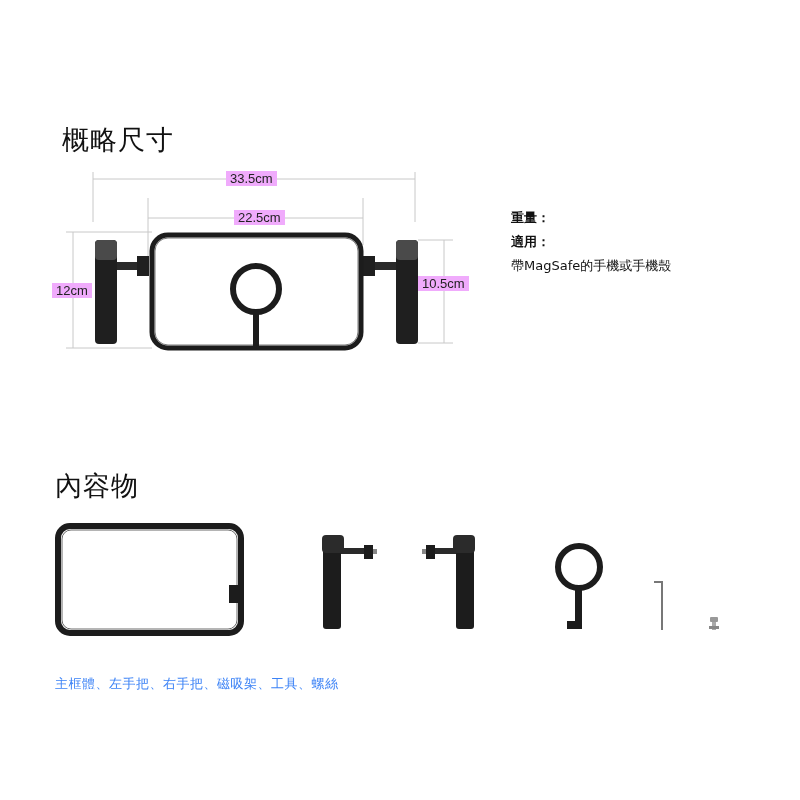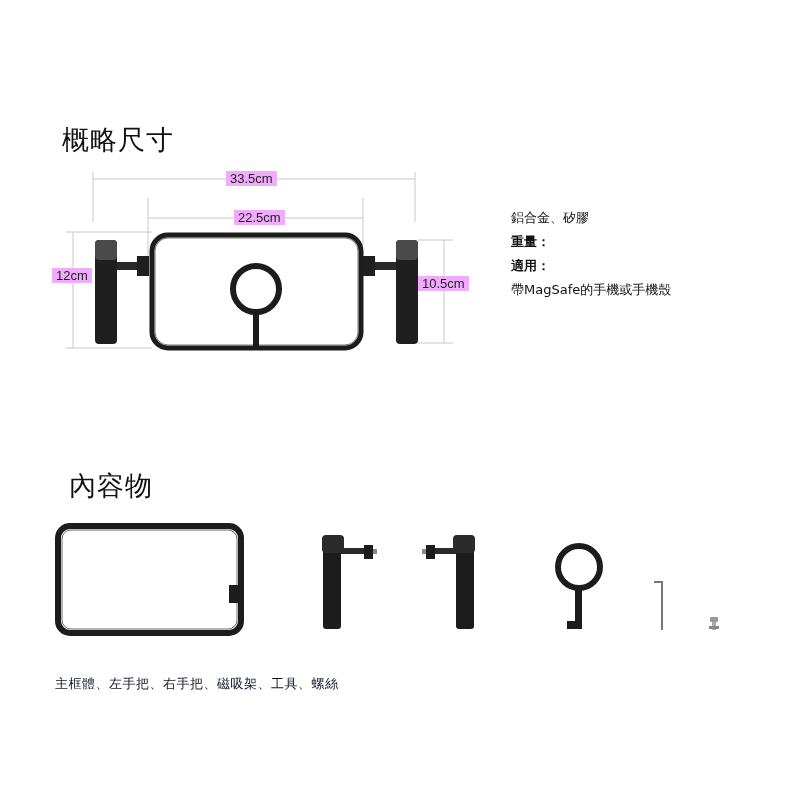--- a/index.html
+++ b/index.html
@@ -3,21 +3,21 @@
 <meta charset="utf-8">
 <style>
   html, body { margin:0; padding:0; background:#ffffff; }
   body { width:800px; height:800px; position:relative; overflow:hidden;
          font-family:"DejaVu Sans","Liberation Sans",sans-serif; color:#111; }
   .abs { position:absolute; }
   .h1 { font-size:27px; font-weight:400; letter-spacing:1px; color:#111; }
   .dimtxt { font-size:13px; color:#222; font-family:"Liberation Sans","DejaVu Sans",sans-serif; background:#f0abfc; padding:0 4px; }
   .spec { font-size:13px; line-height:24px; color:#111; }
   .spec .k { font-weight:700; }
-  .contents-caption { font-size:13px; color:#0f172a; letter-spacing:0.5px;text-align:right; }
+  .contents-caption { font-size:13px; color:#3b82f6; letter-spacing:0.5px;text-align:right; }
   svg { position:absolute; left:0; top:0; }
 </style>
 </head>
 <body>
 
 <div class="abs h1" style="left:62px; top:122px;">概略尺寸</div>
 
 <div class="abs" style="left:0; top:0; width:800px; height:800px;">
   <svg width="800" height="800" viewBox="0 0 800 800">
     <g stroke="#c8c8c8" stroke-width="1" fill="none">
@@ -94,25 +94,24 @@
     <g>
       <rect x="710" y="617" width="8" height="5" rx="1" fill="#999"></rect>
       <rect x="712" y="622" width="4" height="8" fill="#aaa"></rect>
       <rect x="709" y="626" width="10" height="3" fill="#888"></rect>
     </g>
   </svg>
 </div>
 
 <div class="abs dimtxt" style="left:226px; top:171px;">33.5cm</div>
 <div class="abs dimtxt" style="left:234px; top:210px;">22.5cm</div>
-<div class="abs dimtxt" style="left:52px; top:268px;">12cm</div>
+<div class="abs dimtxt" style="left:52px; top:283px;">12cm</div>
 <div class="abs dimtxt" style="left:418px; top:276px;">10.5cm</div>
 
 <div class="abs spec" style="left:511px; top:206px;">
-  <div>鋁合金、矽膠</div>
   <div class="k">重量：</div>
   <div class="k">適用：</div>
   <div>帶MagSafe的手機或手機殼</div>
 </div>
 
-<div class="abs h1" style="left:69px; top:468px;">內容物</div>
+<div class="abs h1" style="left:55px; top:468px;">內容物</div>
 
 <div class="abs contents-caption" style="left:55px; top:675px;">主框體、左手把、右手把、磁吸架、工具、螺絲</div>
 
 </body></html>

